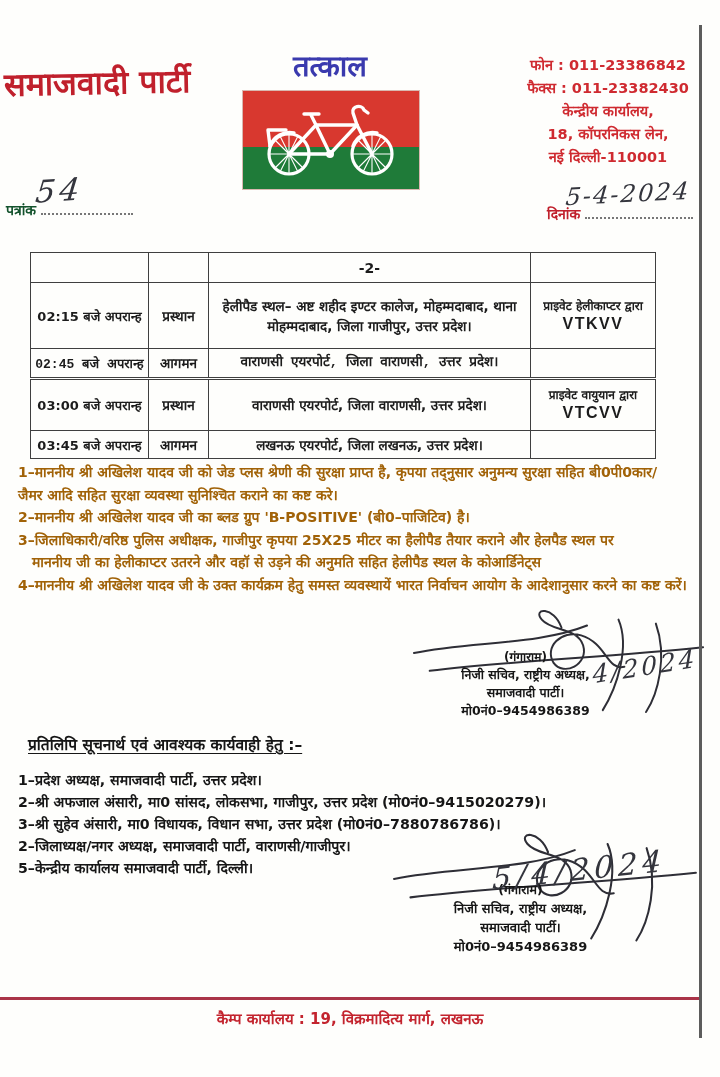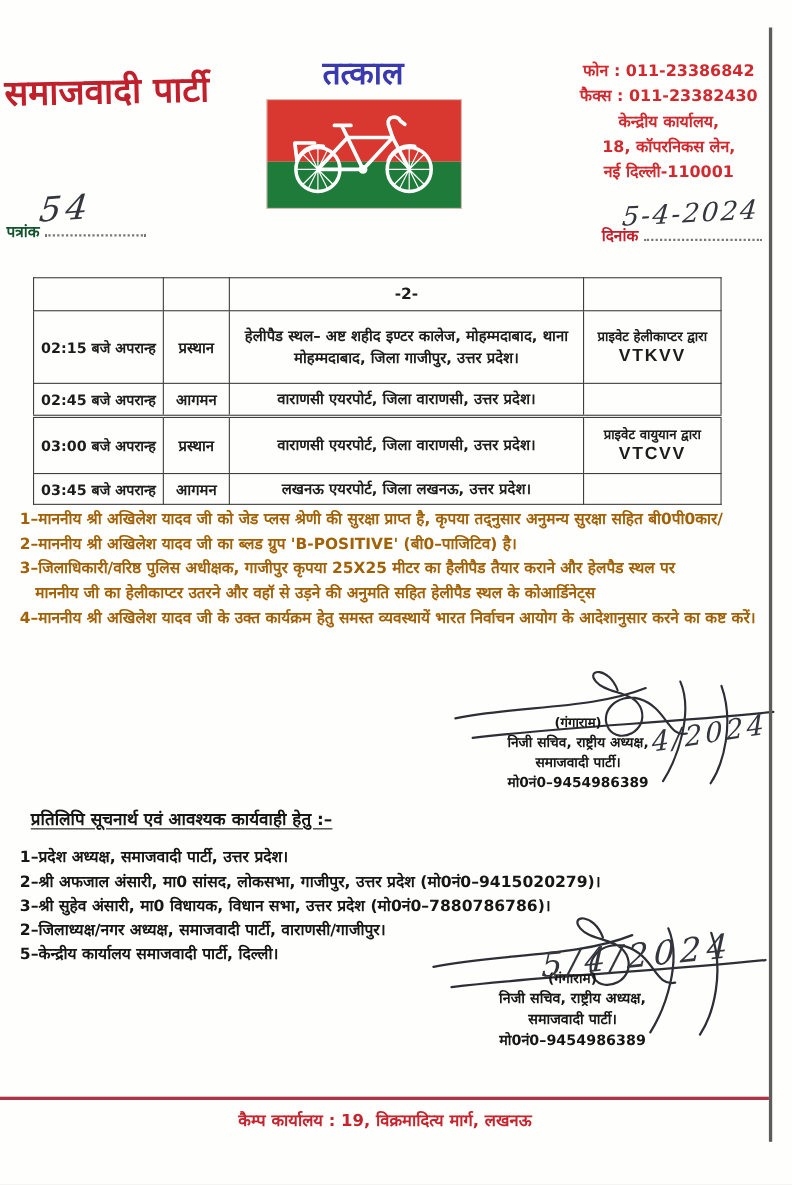--- a/index.html
+++ b/index.html
@@ -144,21 +144,21 @@
       </tr>
     <tr style="height: 66px;">
           <td class="c-time">02:15 बजे अपरान्ह</td>
           <td class="c-event">प्रस्थान</td>
           <td class="c-details">हेलीपैड स्थल– अष्ट शहीद इण्टर कालेज, मोहम्मदाबाद, थाना मोहम्मदाबाद, जिला गाजीपुर, उत्तर प्रदेश।</td>
           <td class="c-mode">
             <div class="mode-line">प्राइवेट हेलीकाप्टर द्वारा</div>
             <div class="code-line">VTKVV</div>
           </td>
         </tr>
-        <tr style="height: 30px;">
+        <tr style="height: 30px; font-family: Liberation Mono, monospace;">
           <td class="c-time">02:45 बजे अपरान्ह</td>
           <td class="c-event">आगमन</td>
           <td class="c-details">वाराणसी एयरपोर्ट, जिला वाराणसी, उत्तर प्रदेश।</td>
           <td class="c-mode"></td>
         </tr>
         <tr class="block2" style="height: 52px;">
           <td class="c-time">03:00 बजे अपरान्ह</td>
           <td class="c-event">प्रस्थान</td>
           <td class="c-details">वाराणसी एयरपोर्ट, जिला वाराणसी, उत्तर प्रदेश।</td>
           <td class="c-mode">
@@ -171,20 +171,21 @@
           <td class="c-event">आगमन</td>
           <td class="c-details">लखनऊ एयरपोर्ट, जिला लखनऊ, उत्तर प्रदेश।</td>
           <td class="c-mode"></td>
         </tr>
       </tbody>
   </table>
 
   <div class="notes">
       <div>
         <div class="note-line">1–माननीय श्री अखिलेश यादव जी को जेड प्लस श्रेणी की सुरक्षा प्राप्त है, कृपया तद्नुसार अनुमन्य सुरक्षा सहित बी0पी0कार/</div>
+        <div class="note-line">जैमर आदि सहित सुरक्षा व्यवस्था सुनिश्चित कराने का कष्ट करे।</div>
       </div>
       <div>
         <div class="note-line">2–माननीय श्री अखिलेश यादव जी का ब्लड ग्रुप 'B-POSITIVE' (बी0–पाजिटिव) है।</div>
       </div>
       <div>
         <div class="note-line">3–जिलाधिकारी/वरिष्ठ पुलिस अधीक्षक, गाजीपुर कृपया 25X25 मीटर का हैलीपैड तैयार कराने और हेलपैड स्थल पर</div>
         <div class="note-line cont">माननीय जी का हेलीकाप्टर उतरने और वहॉ से उड़ने की अनुमति सहित हेलीपैड स्थल के कोआर्डिनेट्स</div>
       </div>
       <div>
         <div class="note-line">4–माननीय श्री अखिलेश यादव जी के उक्त कार्यक्रम हेतु समस्त व्यवस्थायें भारत निर्वाचन आयोग के आदेशानुसार करने का कष्ट करें।</div>

